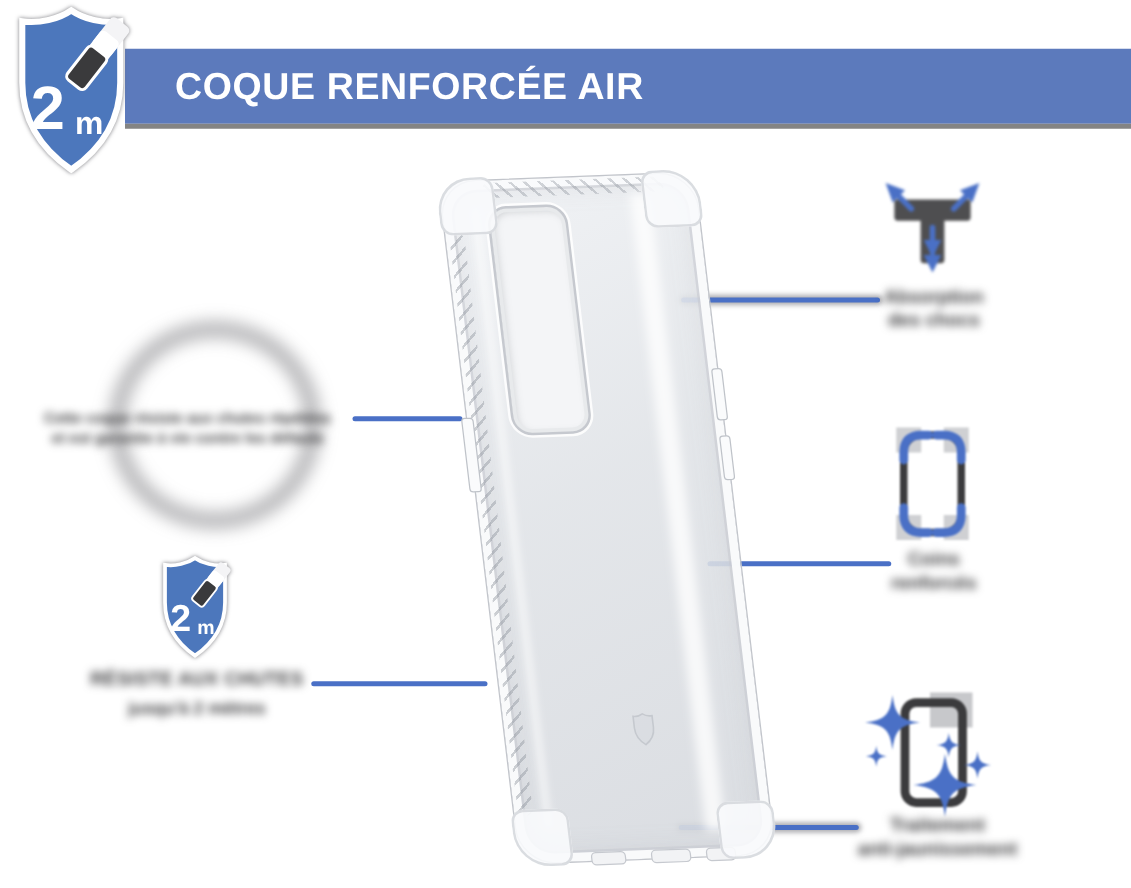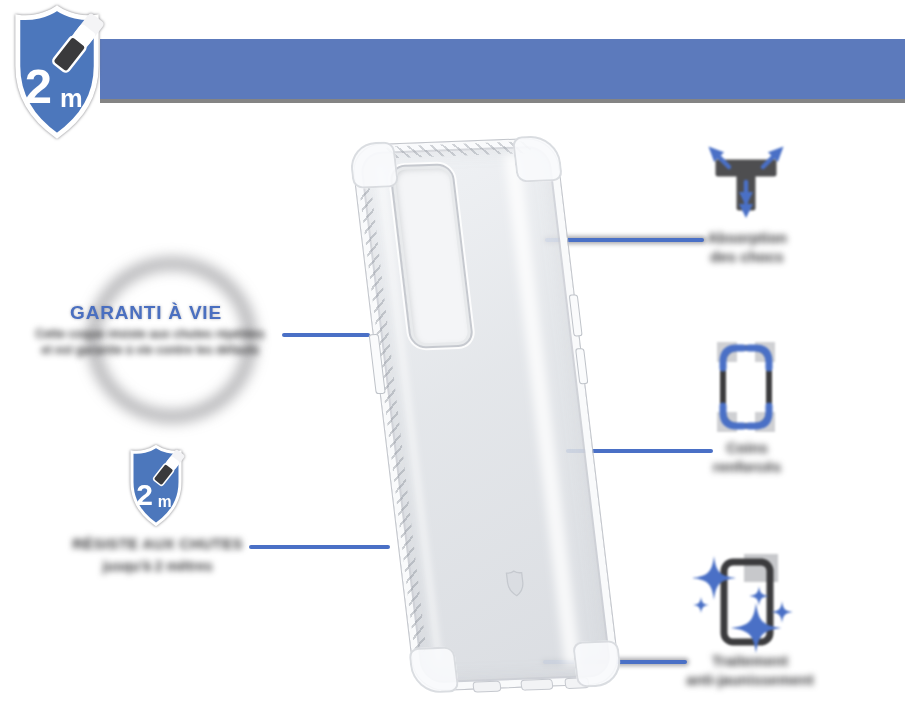--- a/index.html
+++ b/index.html
@@ -88,34 +88,34 @@
   .n1{left:58px;width:26px;}  .n2{left:106px;width:30px;}  .n3{left:150px;width:22px;}
   .watermark{left:103px;top:431px;width:19px;height:27px;opacity:.8;}
 </style>
 </head>
 <body>
 
 <div class="stage">
 
   <div class="abs banner"></div>
   <div class="abs banner-edge"></div>
+  <div class="abs banner-title">COQUE RENFORCÉE AIR</div>
 
   <svg class="abs shield shield-large" viewBox="0 0 100 136">
     <path class="shield-shape" d="M50 3 C60 10 76 14 90 12 L90 62 C90 94 73 117 50 133 C27 117 10 94 10 62 L10 12 C24 14 40 10 50 3 Z"></path>
     <g transform="translate(71,40) rotate(38)">
       <rect x="-10" y="-34" width="19" height="30" rx="4" fill="#f4f4f6"></rect>
       <rect x="-10" y="-20" width="19" height="30" rx="4" fill="#ffffff"></rect>
       <rect x="-10" y="-4" width="19" height="34" rx="4" fill="#3a3a3c" stroke="#fff" stroke-width="2.5"></rect>
     </g>
     <text class="shield-num" x="17" y="100">2</text>
     <text class="shield-unit" x="53" y="104">m</text>
   </svg>
 
   <div class="abs stamp-circle"></div>
-  <div class="abs warranty-title">GARANTI À VIE</div>
   <div class="abs warranty-text">
     <div>Cette coque résiste aux chutes répétées</div>
     <div>et est garantie à vie contre les défauts</div>
   </div>
   <div class="abs connector" style="left:282px;top:333px;width:88px;"></div>
 
   <svg class="abs shield shield-small" viewBox="0 0 100 136">
     <path class="shield-shape" d="M50 3 C60 10 76 14 90 12 L90 62 C90 94 73 117 50 133 C27 117 10 94 10 62 L10 12 C24 14 40 10 50 3 Z"></path>
     <g transform="translate(71,40) rotate(38)">
       <rect x="-10" y="-34" width="19" height="30" rx="4" fill="#f4f4f6"></rect>

